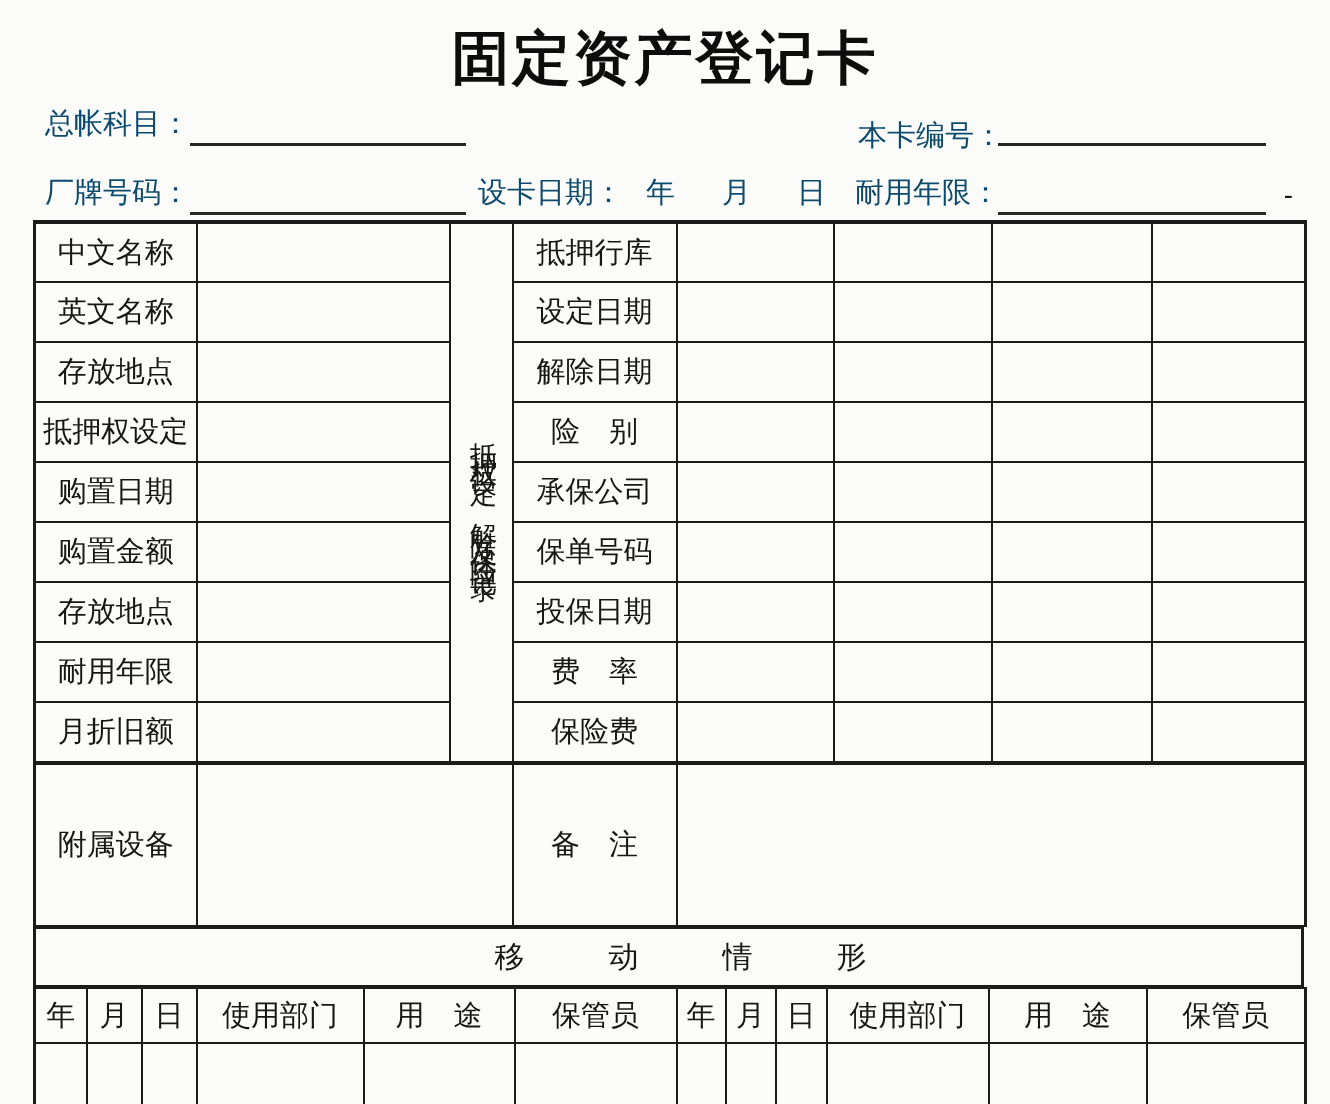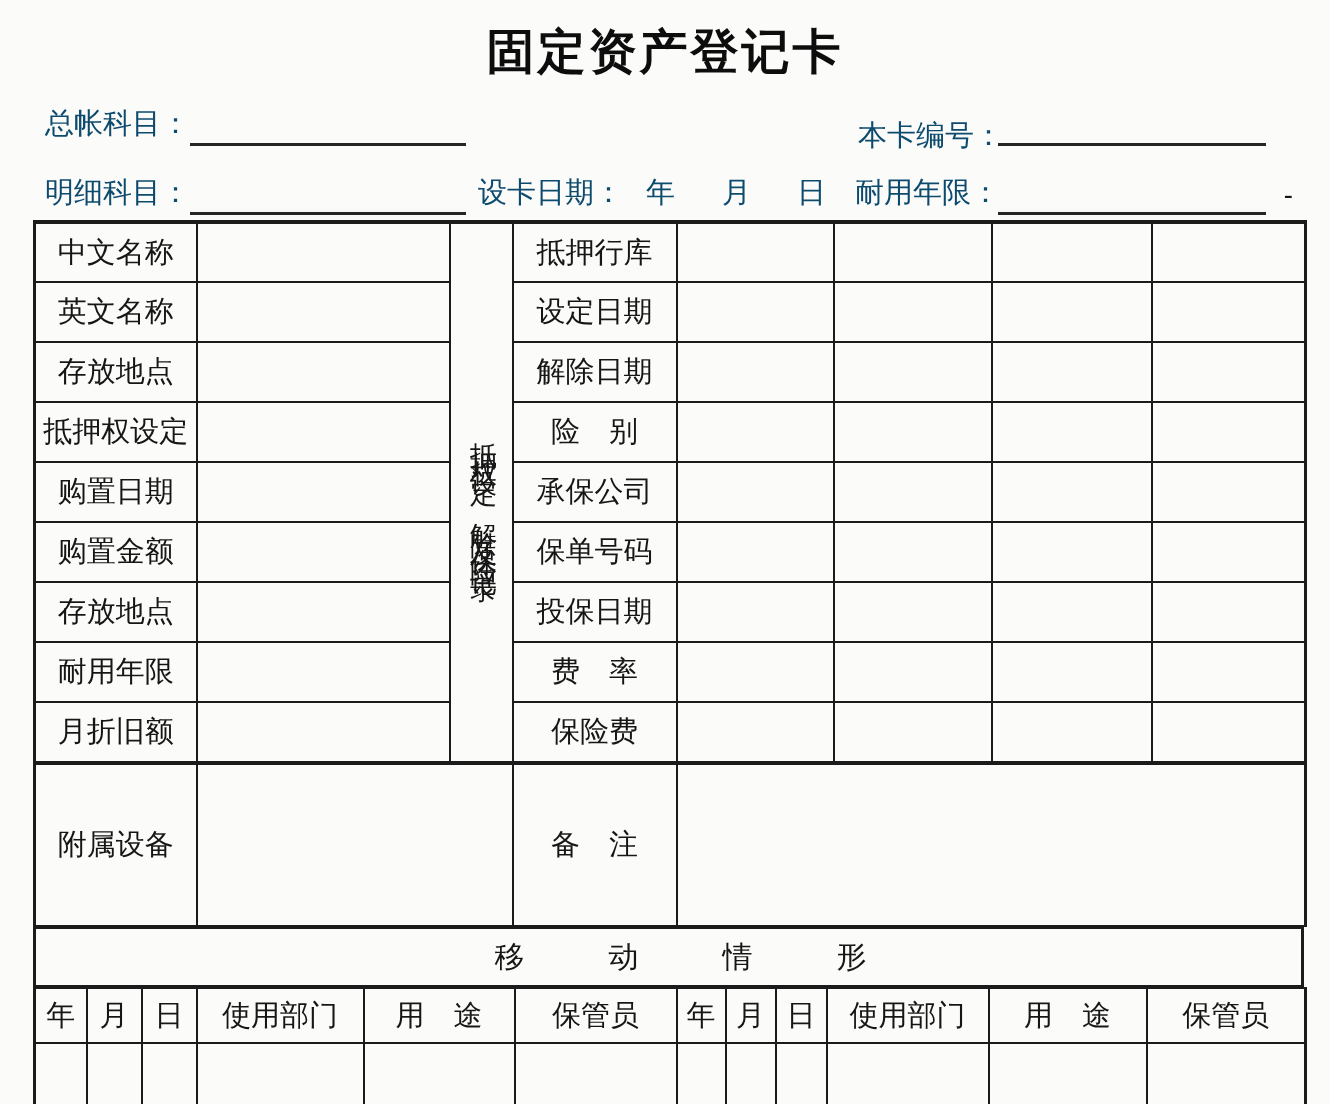--- a/index.html
+++ b/index.html
@@ -15,21 +15,21 @@
     font-family:"Liberation Serif","DejaVu Serif",serif;
     overflow:hidden;
     position:relative;
   }
   .page-title{
     position:absolute;
     left:0; top:20px; width:1330px;
     text-align:center;
     font-family:Liberation Serif, serif;
     font-weight:bold;
-    font-size:48px;
+    font-size:58px;
     letter-spacing:3px;
     color:#0d0d0d;
   }
   .hfield{
     position:absolute;
     font-size:29px;
     white-space:nowrap;
     color:#0c4a6e;
   }
   .hline{
@@ -89,21 +89,21 @@
 <body>
 
 <div class="page-title">固定资产登记卡</div>
 
 <div class="hfield" style="left:45px;top:104px;">总帐科目：</div>
 <div class="hline" style="left:190px;top:143px;width:276px;"></div>
 
 <div class="hfield" style="left:858px;top:104px;margin-top:12px;">本卡编号：</div>
 <div class="hline" style="left:998px;top:143px;width:268px;"></div>
 
-<div class="hfield" style="left:45px;top:173px;">明细科目：</div>
+<div class="hfield" style="left:45px;top:173px;">厂牌号码：</div>
 <div class="hline" style="left:190px;top:212px;width:276px;"></div>
 
 <div class="hfield" style="left:478px;top:173px;">设卡日期：</div>
 <div class="hfield" style="left:646px;top:173px;">年</div>
 <div class="hfield" style="left:722px;top:173px;">月</div>
 <div class="hfield" style="left:797px;top:173px;">日</div>
 
 <div class="hfield" style="left:855px;top:173px;">耐用年限：</div>
 <div class="hline" style="left:998px;top:212px;width:268px;"></div>
 <div class="dash-mark" style="left:1284px;top:180px;">-</div>

